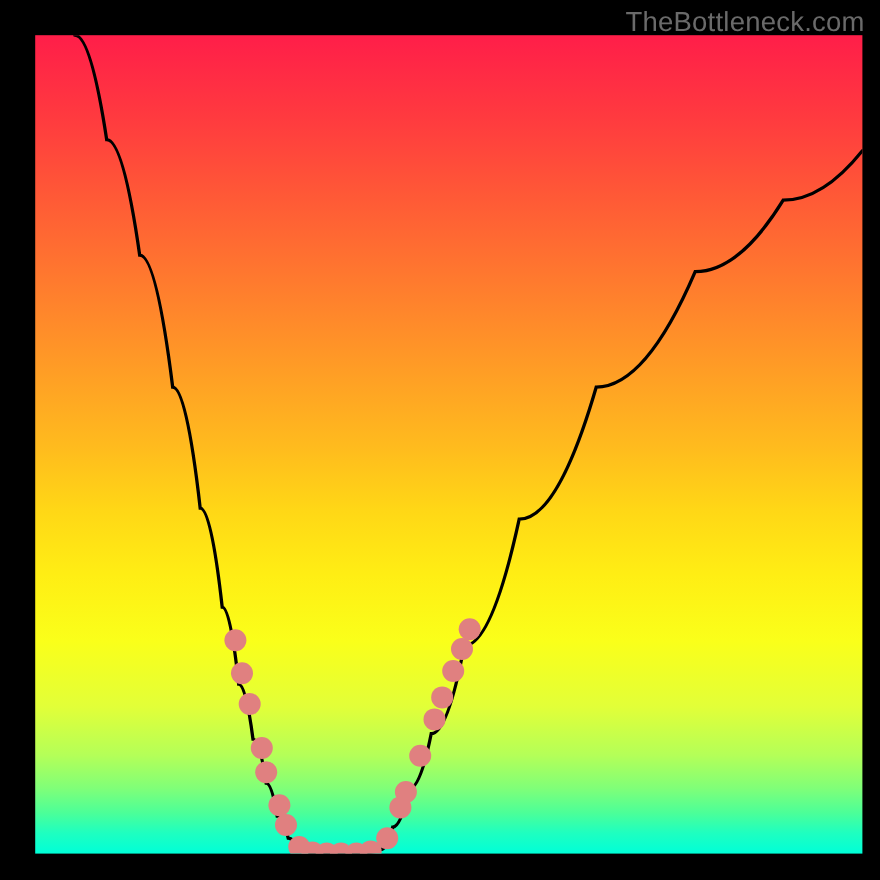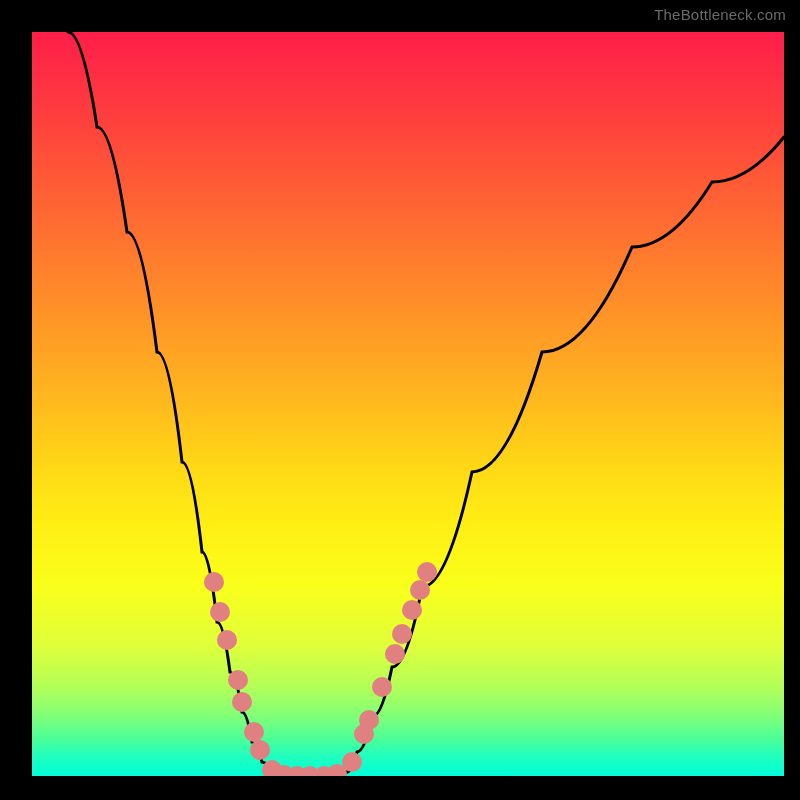--- a/index.html
+++ b/index.html
@@ -32,21 +32,21 @@
       #80ff78 92%,
       #4cff98 95%,
       #1effc0 97.5%,
       #00ffd8 100%
     );
   }
   .watermark {
     position: absolute;
     top: 6px;
     right: 14px;
-    font-size: 15px;
+    font-size: 25px;
     font-weight: 500;
     color: #6a6a6a;
     letter-spacing: 0.2px;
   }
   .curve-svg {
     position: absolute;
     left: 0;
     top: 0;
     width: 752px;
     height: 744px;

